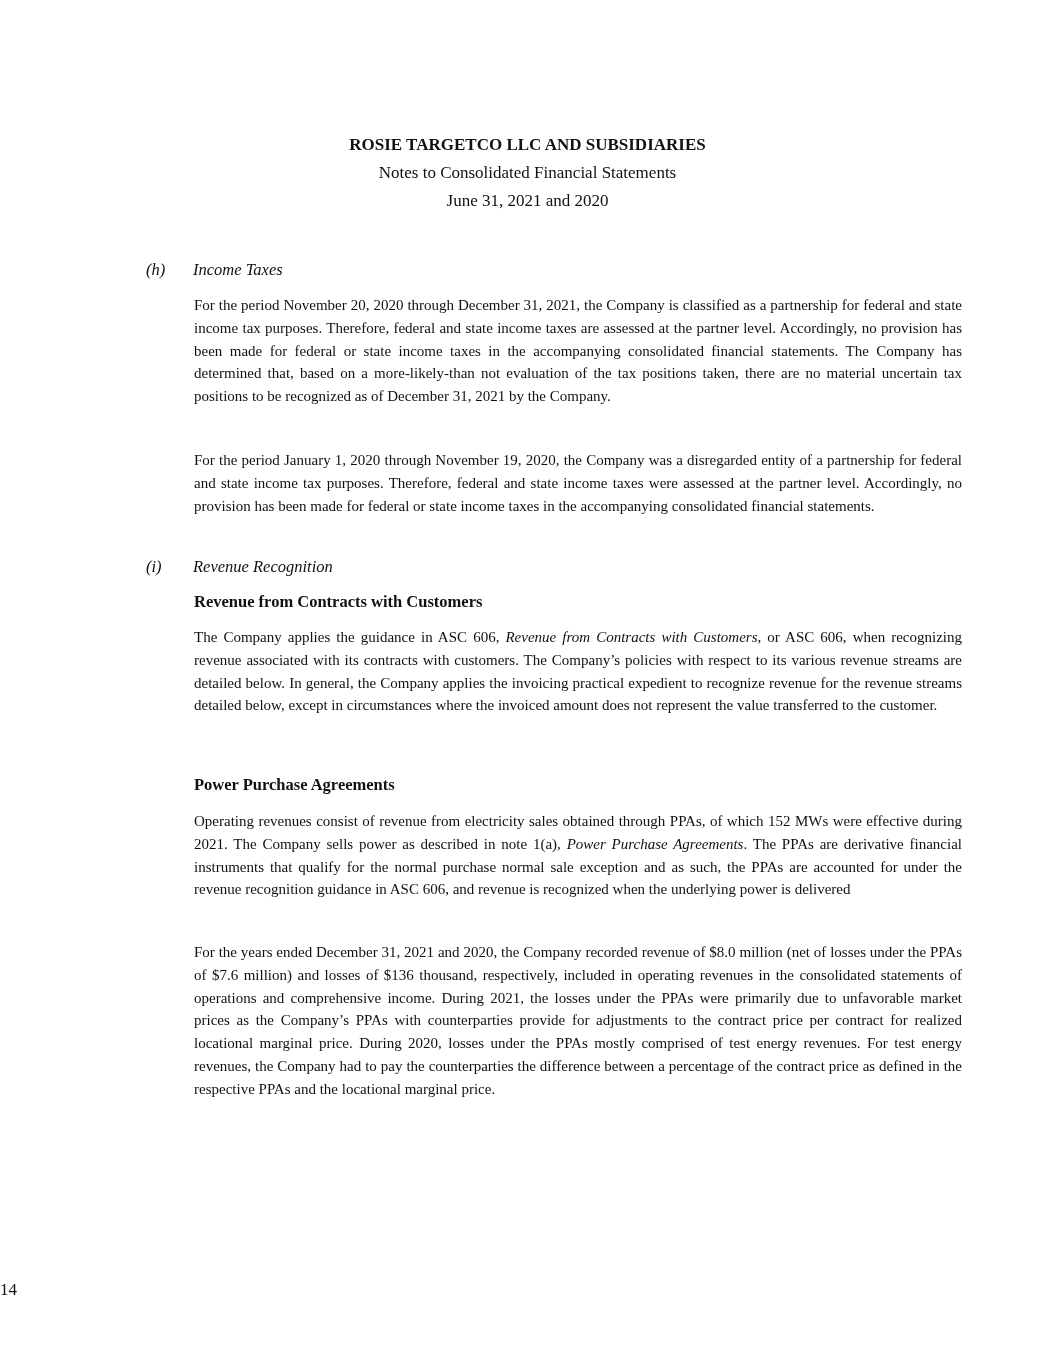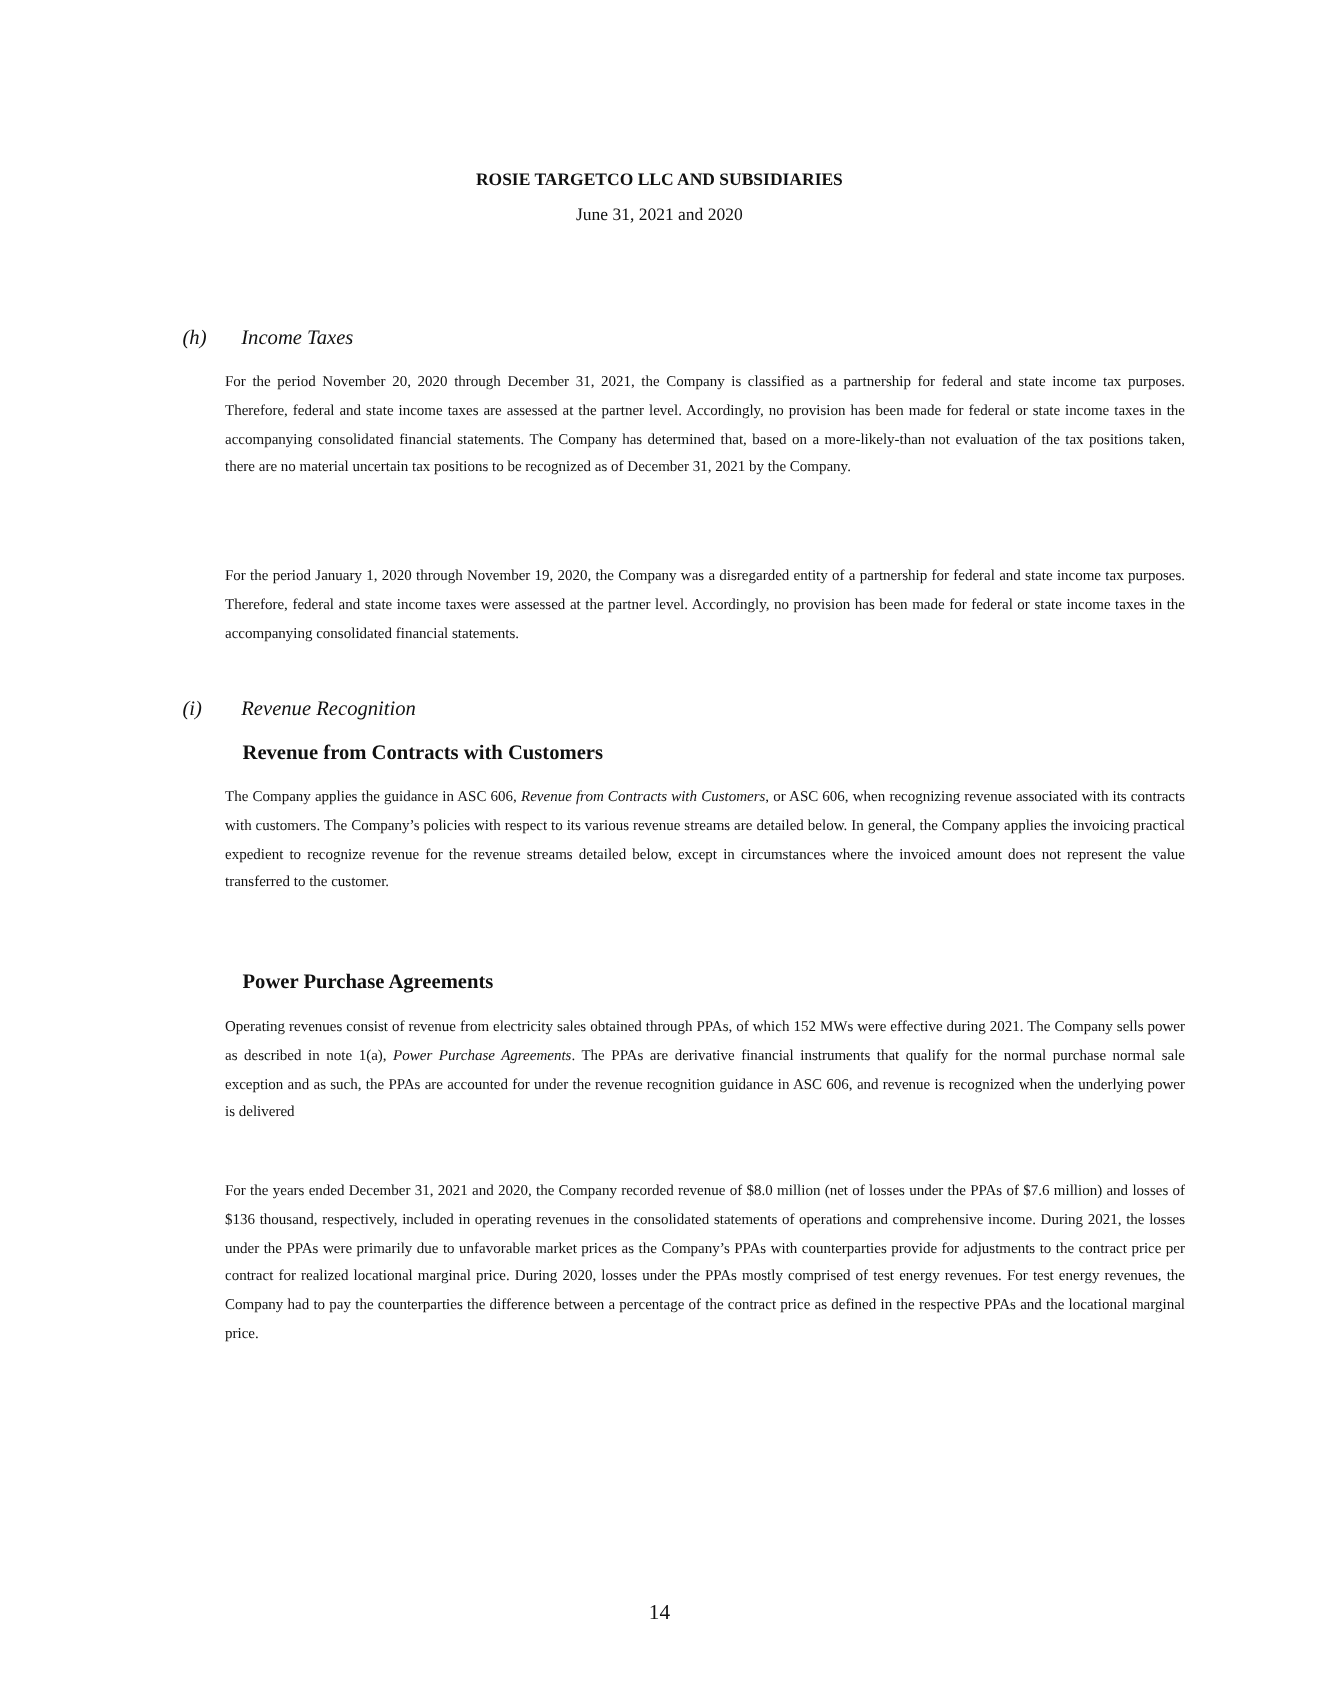--- a/index.html
+++ b/index.html
@@ -4,44 +4,45 @@
 <style>
   html, body { margin: 0; padding: 0; background: #ffffff; }
   body {
     width: 1055px; height: 1365px; position: relative; overflow: hidden;
     font-family: "Liberation Serif", "DejaVu Serif", serif;
     color: #111111;
   }
   .page-header {
     position: absolute; left: 0; top: 131px; width: 1055px; text-align: center;
   }
-  .header-line { font-size: 14px; line-height: 28px; }
+  .header-line { font-size: 17px; line-height: 28px; }
   .header-title { font-weight: bold; }
   .section-heading {
     position: absolute; left: 146px; font-size: 16.5px; font-weight: normal; font-style: italic;
   }
   .section-heading .marker { display: inline-block; width: 47px; }
   .para {
-    position: absolute; left: 180px; width: 768px;
-    font-size: 12px; line-height: 22.8px; text-align: justify;
+    position: absolute; left: 194px; width: 768px;
+    font-size: 15px; line-height: 22.8px; text-align: justify;
     text-align-last: left;
   }
   .subheading {
     position: absolute; left: 194px; font-size: 16.5px; font-weight: bold;
   }
   .page-number {
-    position: absolute; left: 0; top: 1280px; width: 1055px; text-align: center; font-size: 17px;
+    position: absolute; left: 0; top: 1280px; width: 1055px; text-align: left; font-size: 17px;
   }
   em { font-style: italic; }
 </style>
 </head>
 <body>
 
 <div class="page-header">
   <div class="header-line header-title">ROSIE TARGETCO LLC AND SUBSIDIARIES</div>
+  <div class="header-line">Notes to Consolidated Financial Statements</div>
   <div class="header-line">June 31, 2021 and 2020</div>
 </div>
 
 <div class="section-heading" style="top:260px;">
   <span class="marker">(h)</span><span>Income Taxes</span>
 </div>
 
 <div class="para" style="top:294px;">For the period November 20, 2020 through December 31, 2021, the Company is classified as a partnership for federal and state income tax purposes. Therefore, federal and state income taxes are assessed at the partner level. Accordingly, no provision has been made for federal or state income taxes in the accompanying consolidated financial statements. The Company has determined that, based on a more-likely-than not evaluation of the tax positions taken, there are no material uncertain tax positions to be recognized as of December 31, 2021 by the Company.</div>
 
 <div class="para" style="top:449px;">For the period January 1, 2020 through November 19, 2020, the Company was a disregarded entity of a partnership for federal and state income tax purposes. Therefore, federal and state income taxes were assessed at the partner level. Accordingly, no provision has been made for federal or state income taxes in the accompanying consolidated financial statements.</div>

